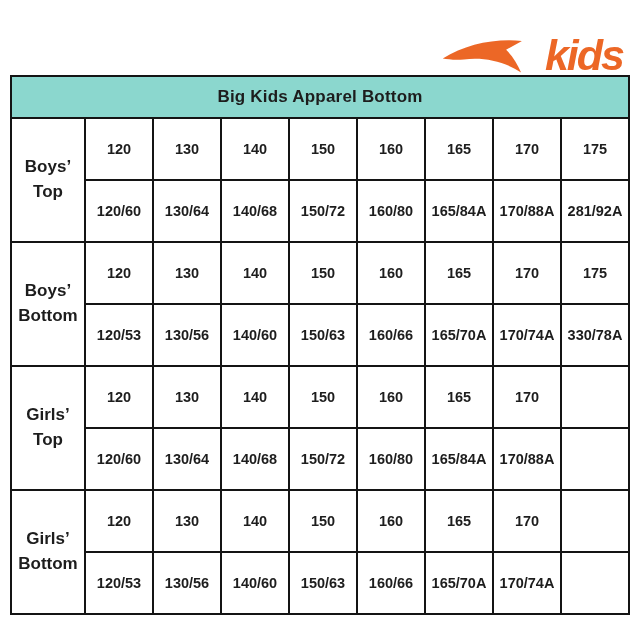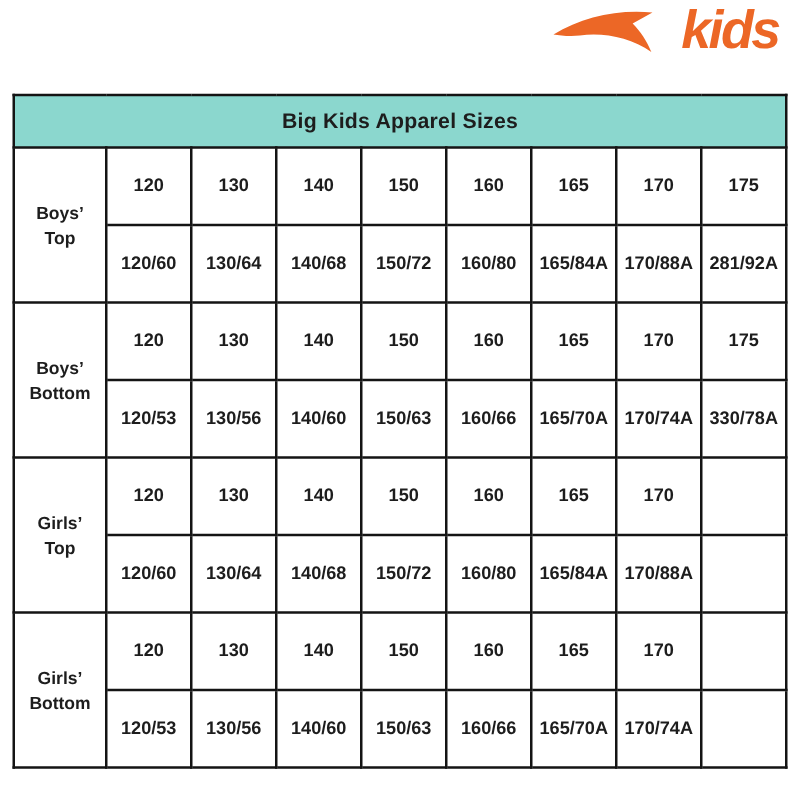--- a/index.html
+++ b/index.html
@@ -8,21 +8,21 @@
     background: #ffffff;
     font-family: "Liberation Sans", sans-serif;
     position: relative;
     overflow: hidden;
   }
   .page { position: absolute; inset: 0; }
 
   
   .logo {
     position: absolute;
-    top: 1px; right: 13px;
+    top: 32px; right: 13px;
     display: flex;
     align-items: center;
     gap: 16px;
     height: 46px;
     text-align: right;
   }
   .swoosh { width: 88px; height: 44px; display: block; }
   .logo-text {
     color: #EC6726;
     font-weight: bold;
@@ -52,21 +52,21 @@
   .col-label { width: 74px; }
   .title-cell {
     height: 40px;
     background: #8BD7CE;
     font-size: 17px;
     color: #161616;
     letter-spacing: 0.2px;
   }
   .data-row { height: 62px; }
   .size-cell, .code-cell { font-size: 14.5px; }
-  .label-cell { font-size: 14px; line-height: 1.45; }
+  .label-cell { font-size: 17px; line-height: 1.45; }
 </style>
 </head>
 <body>
 
 <div class="page">
 
   <div class="logo">
     <svg class="swoosh" viewBox="0 0 100 48" xmlns="http://www.w3.org/2000/svg" aria-hidden="true">
       <path fill="#EC6726" d="M2,28
            C 28,12 60,5 92,8
@@ -78,21 +78,21 @@
     <span class="logo-text">kids</span>
   </div>
 
   <table class="size-table">
     <colgroup>
       <col class="col-label">
       <col span="8" class="col-data">
     </colgroup>
     <thead>
       <tr class="title-row">
-        <th colspan="9" class="title-cell">Big Kids Apparel Sizes</th>
+        <th colspan="9" class="title-cell">Big Kids Apparel Bottom</th>
       </tr>
     </thead>
     <tbody id="table-body">
         <tr class="data-row">
           <td class="label-cell" rowspan="2">
             <div>Boys’</div>
             <div>Top</div>
           </td>
           <td class="size-cell">120</td>
           <td class="size-cell">130</td>

